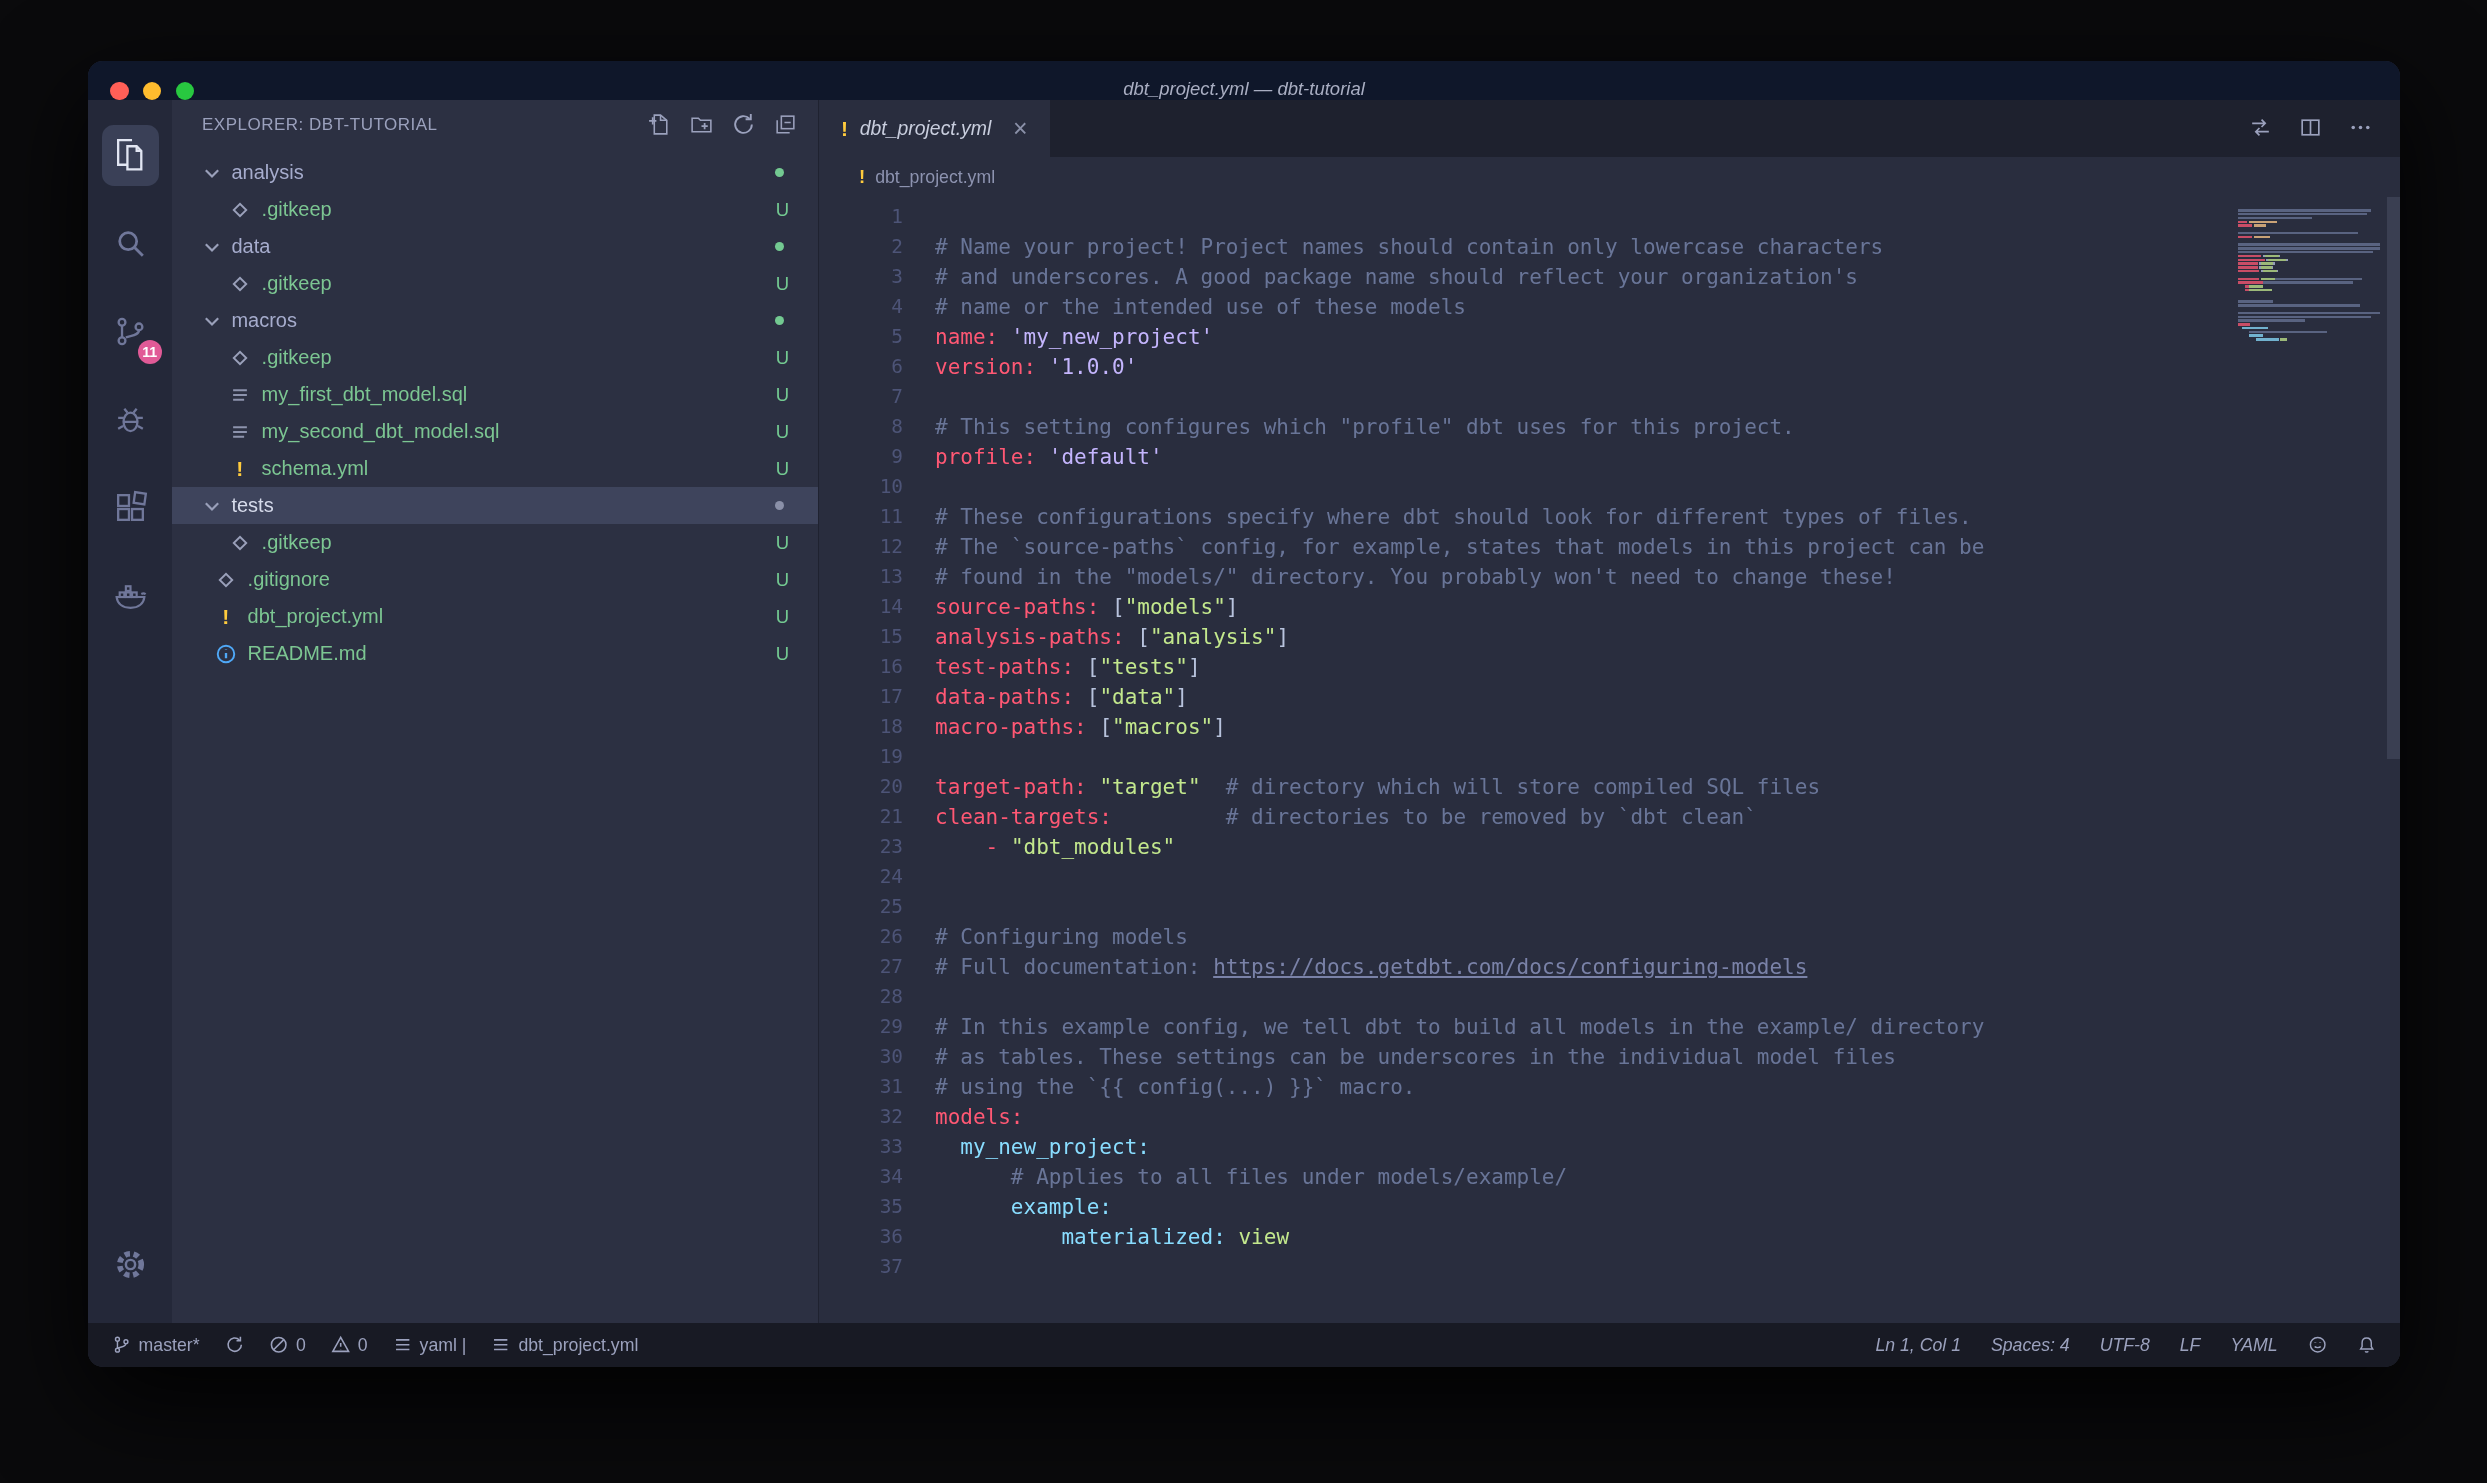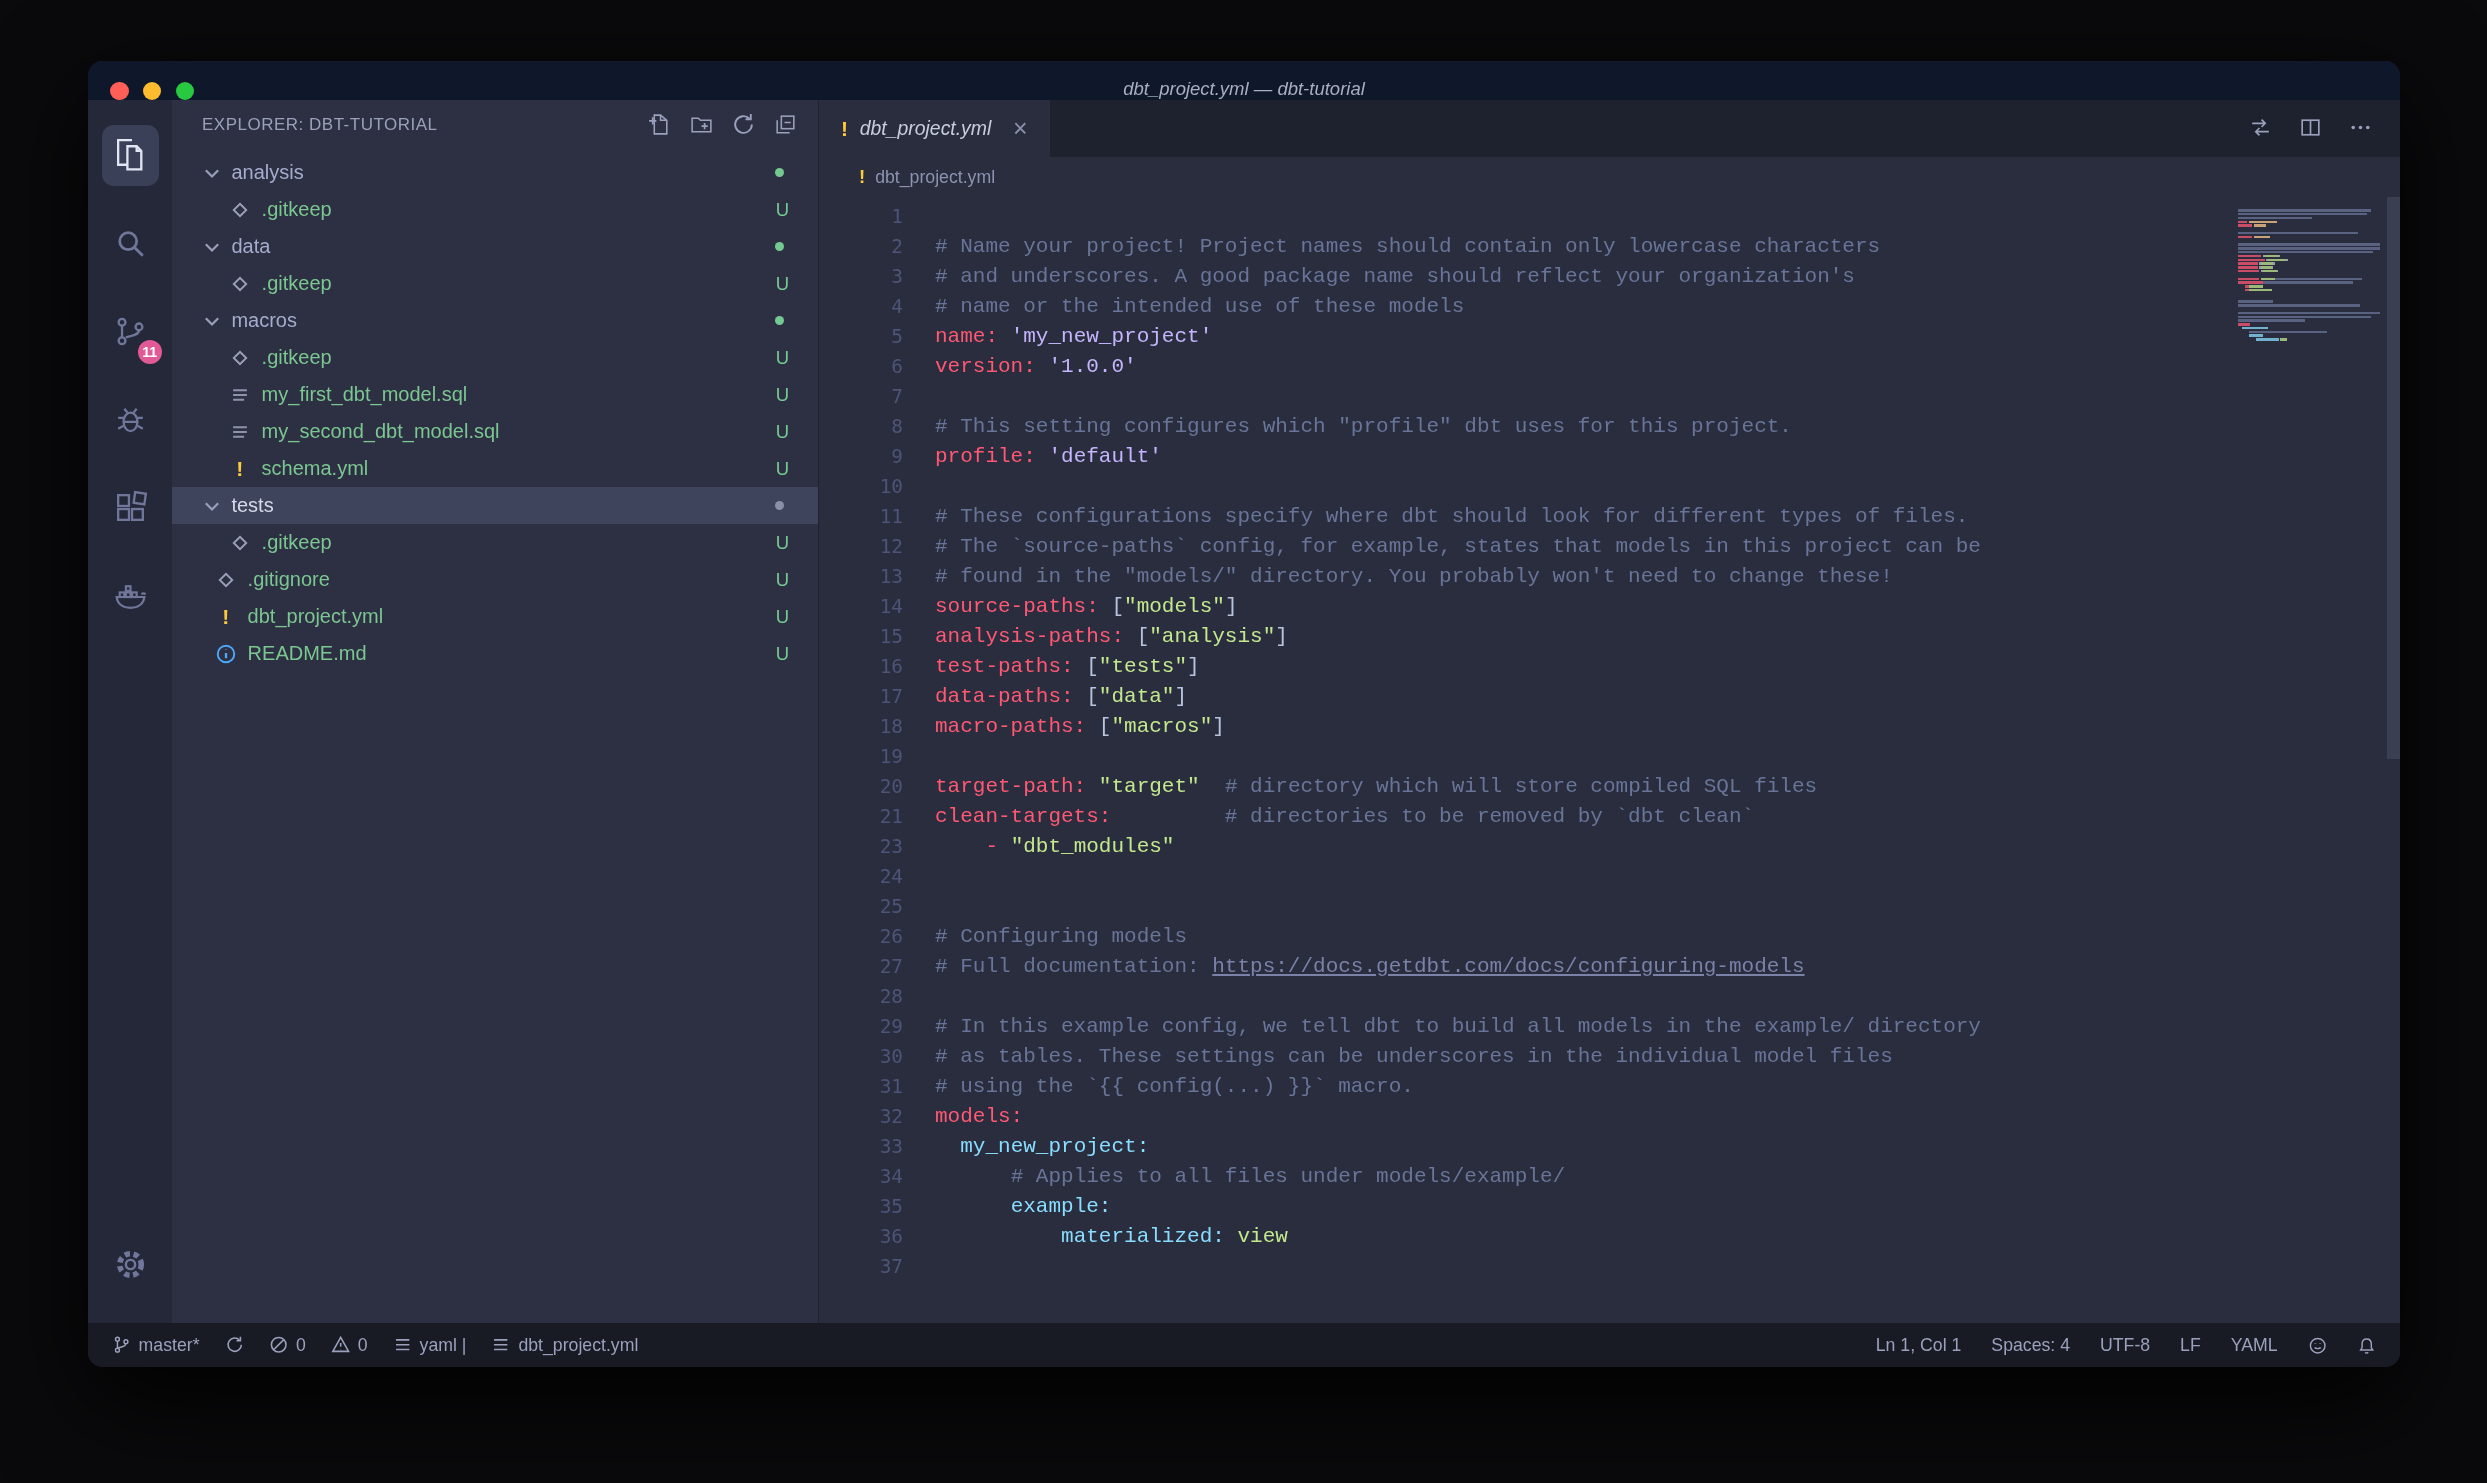--- a/index.html
+++ b/index.html
@@ -49,34 +49,34 @@
   .tlab{font-style:italic;font-size:19.4px;color:#c9cede;}
   .tclose{color:#8a90a8;font-size:25px;margin-left:10px;line-height:1;}
   .tabicons{margin-left:auto;display:flex;align-items:center;gap:25px;padding-right:27px;color:#9ba1bd;}
   .tabicons svg{width:25px;height:25px;}
   .breadcrumb{height:40px;display:flex;align-items:center;padding-left:40px;gap:10px;color:#8d93b0;font-size:17.7px;flex:0 0 auto;}
   .bwarn{color:#ffcb3d;font-weight:700;font-size:18.5px;}
   .codewrap{flex:1;position:relative;overflow:hidden;font-family:"DejaVu Sans Mono",monospace;}
   .codelines{padding-top:5px;}
   .cl{display:flex;height:30px;line-height:30px;font-size:21px;white-space:pre;}
   .ln{width:84px;text-align:right;color:#4d5477;flex:0 0 auto;font-size:19.4px;}
-  .lt{margin-left:32px;font-family:Liberation Mono, monospace;}
+  .lt{margin-left:32px;}
   .tk-cm{color:#697598}.tk-k{color:#ff5874}.tk-k2{color:#89ddff}.tk-s1{color:#c4b5fd}
   .tk-s2{color:#c3e88d}.tk-p{color:#b8c3dd}.tk-d{color:#a6accd}
   .tk-lk{color:#7a82a8;text-decoration:underline;}
   .minimap{position:absolute;top:8.4px;right:20px;width:142px;}
   .ml{height:2.5px;margin-bottom:1.3px;display:flex;max-width:142px;overflow:hidden;}
   .ml span{height:2.5px;display:block;opacity:.75;}
   .vscroll{position:absolute;top:0;right:0;width:12.6px;height:562px;background:rgba(140,148,180,.18);}
   
   .statusbar{height:44px;background:#181a24;display:flex;align-items:center;color:#9ba1bd;font-size:17.7px;
     flex:0 0 auto;padding:0 23.6px;gap:25px;}
   .sitem{display:flex;align-items:center;gap:7.6px;white-space:nowrap;}
   .sitem svg{width:19.4px;height:19.4px;}
-  .sright{margin-left:auto;display:flex;gap:30px;align-items:flex-end;}
+  .sright{margin-left:auto;display:flex;gap:30px;align-items:center;font-style:italic;}
 </style>
 </head>
 <body>
 
 <div class="window">
 
   <div class="titlebar">
     <div class="lights">
       <span class="light l-red"></span>
       <span class="light l-yellow"></span>

